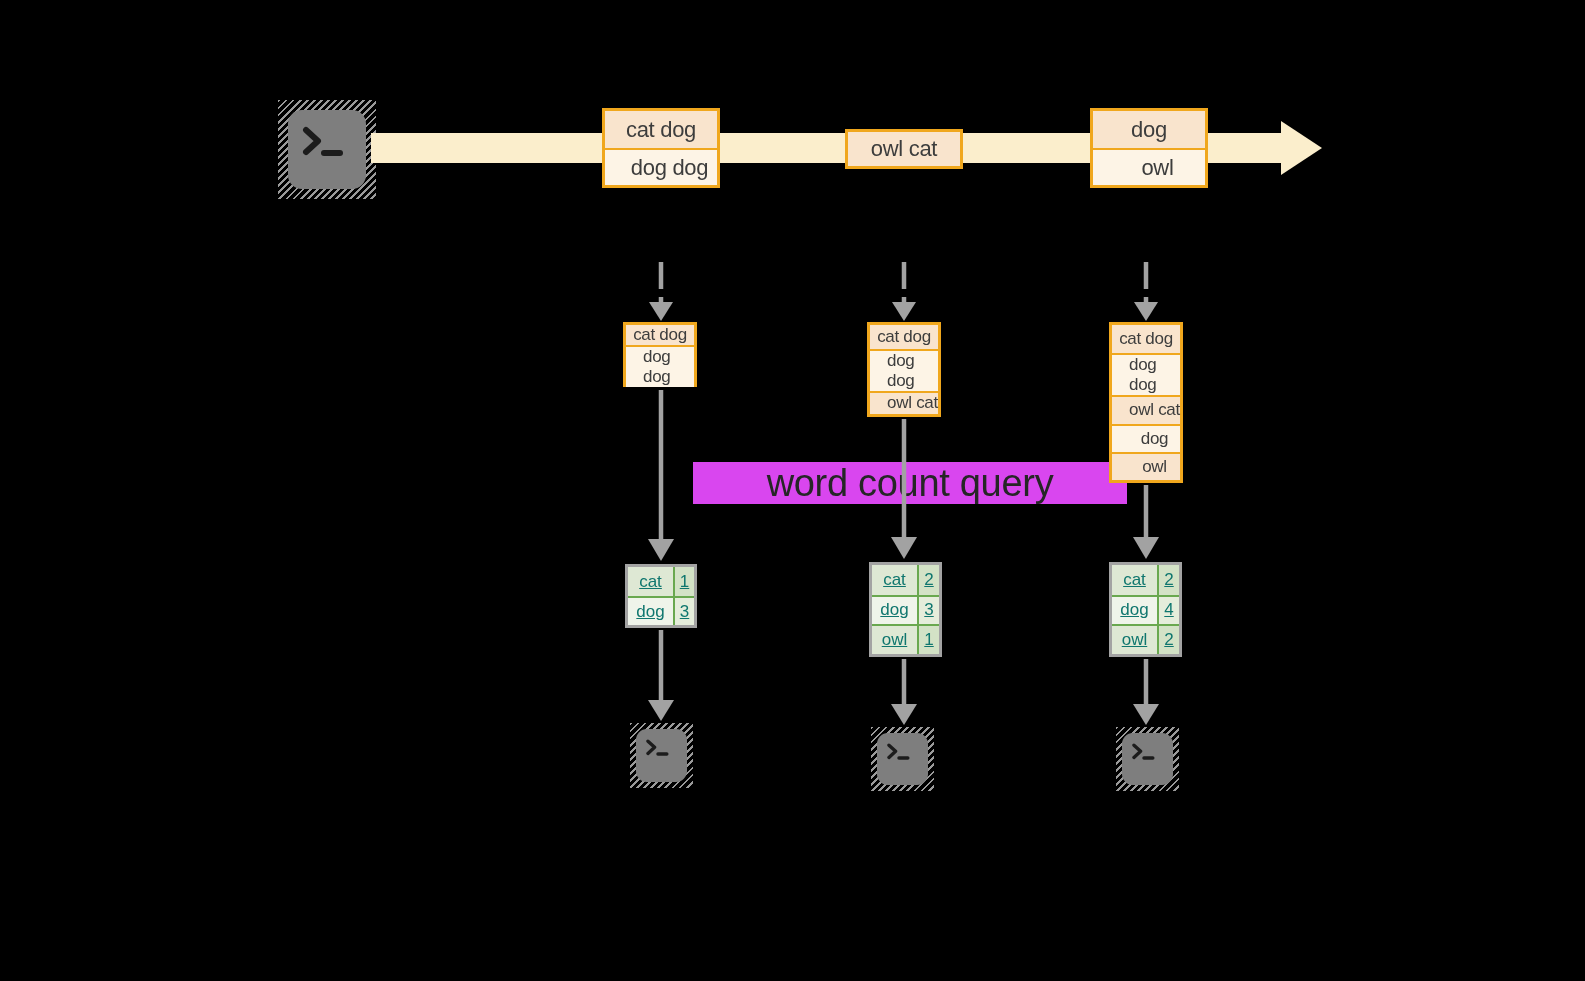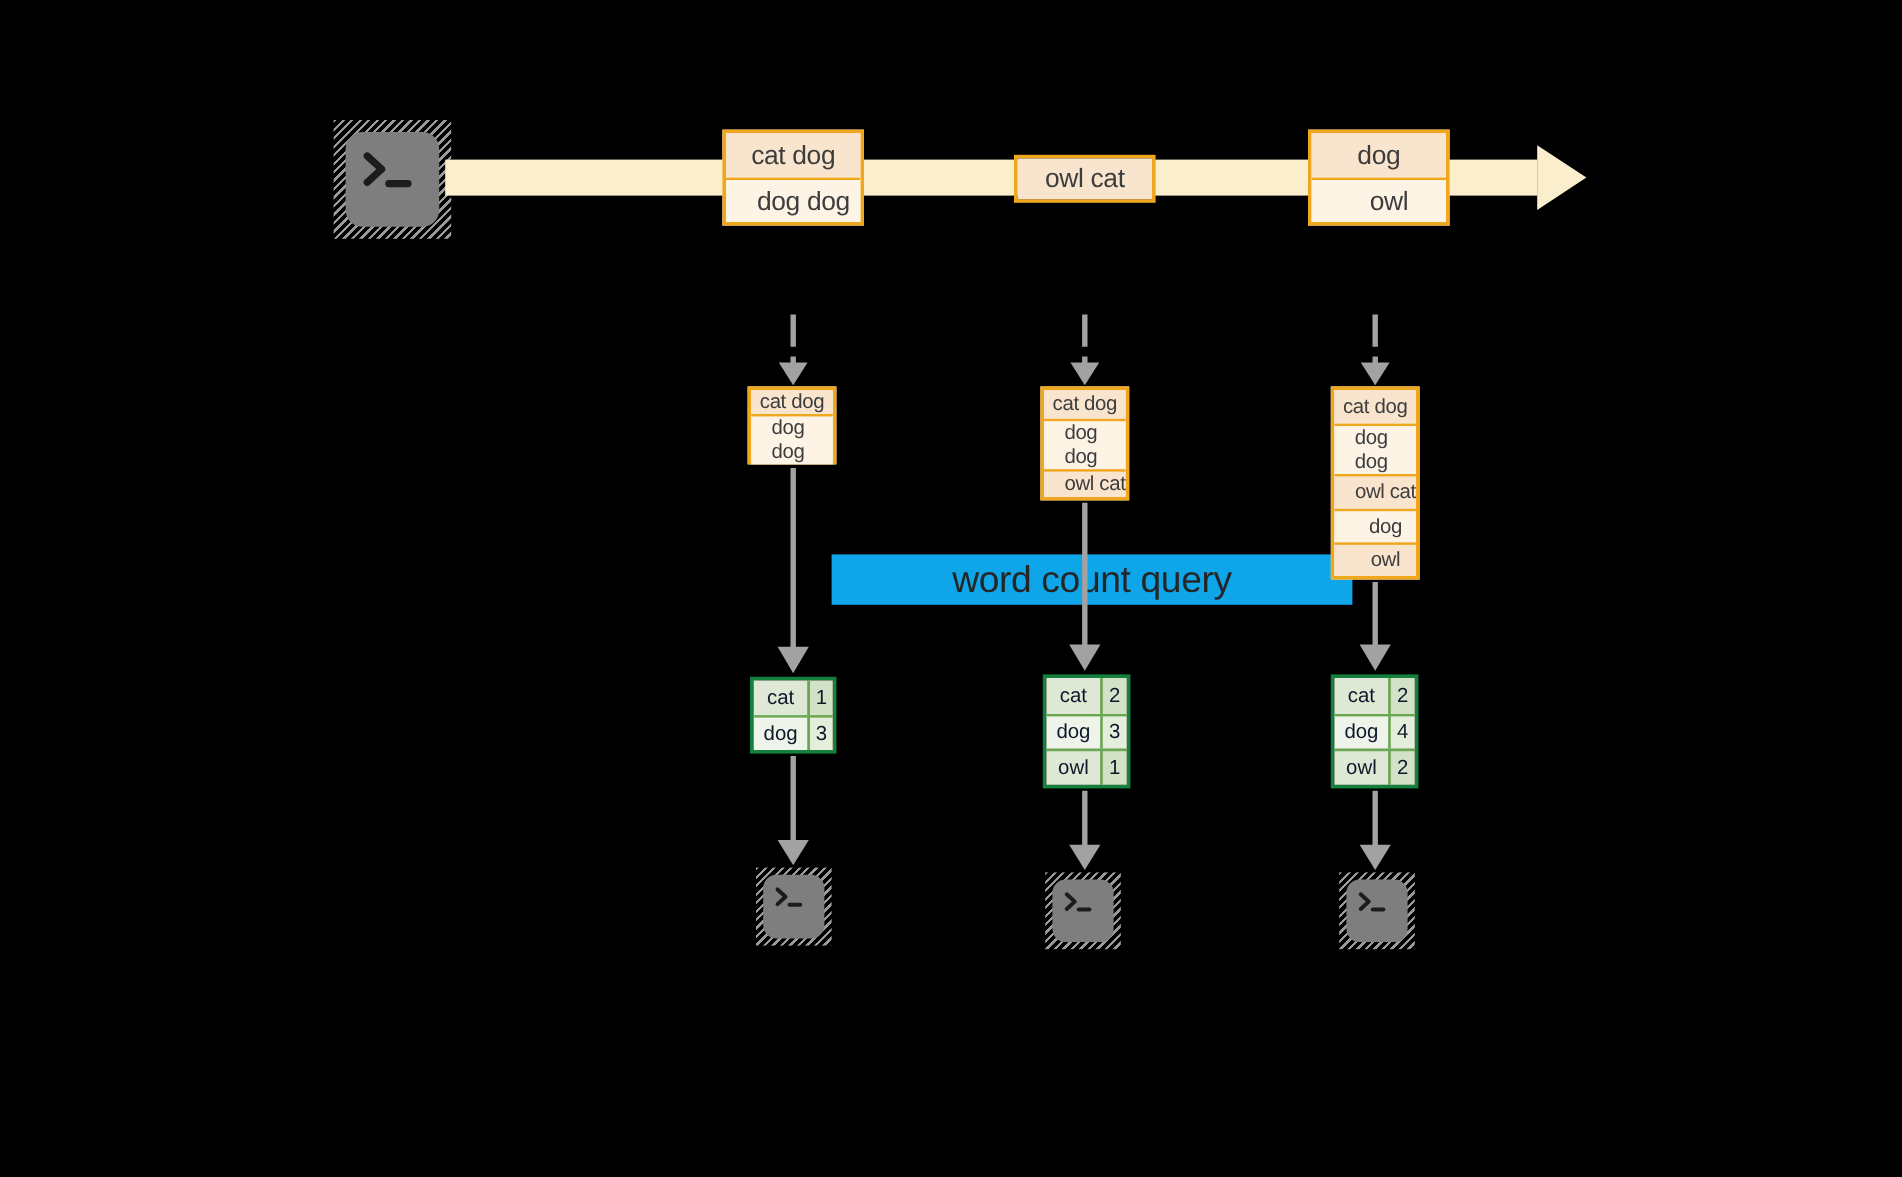--- a/index.html
+++ b/index.html
@@ -41,28 +41,28 @@
   .row.dark{background:#F9E4CD;}
   .row.light{background:#FDF4E6;}
   #stream-box-0{left:602px;top:108px;width:118px;height:80px;font-size:22px;}
   #stream-box-1{left:845px;top:129px;width:118px;height:40px;font-size:22px;}
   #stream-box-2{left:1090px;top:108px;width:118px;height:80px;font-size:22px;}
   #state-0{left:623px;top:322px;width:74px;height:65px;font-size:17px;}
   #state-1{left:867px;top:322px;width:74px;height:95px;font-size:17px;}
   #state-2{left:1109px;top:322px;width:74px;height:161px;font-size:17px;}
   
   .banner{
-    position:absolute;left:693px;top:462px;width:434px;height:42px;background:#0ea5e9;z-index:1;
+    position:absolute;left:693px;top:462px;width:434px;height:42px;background:#d946ef;z-index:1;
     display:flex;align-items:center;justify-content:center;
-    font-size:31px;color:#262626;letter-spacing:-0.3px;text-align:right;
+    font-size:38px;color:#262626;letter-spacing:-0.3px;text-align:right;
   }
   
   .gtable{
-    position:absolute;z-index:3;box-sizing:border-box;border:3px solid #15803d;
-    display:grid;grid-template-columns:45px 1fr;grid-auto-rows:1fr;font-size:17px;color:#0f172a;
+    position:absolute;z-index:3;box-sizing:border-box;border:3px solid #a3a3a3;
+    display:grid;grid-template-columns:45px 1fr;grid-auto-rows:1fr;font-size:17px;color:#0f766e;text-decoration:underline;
   }
   .gtable .cell{display:flex;align-items:center;justify-content:center;}
   .gtable .num{border-left:2px solid #69A84F;}
   .gtable .cell.r1{border-top:2px solid #69A84F;}
   .gw-dark{background:#DEE8D4;} .gn-dark{background:#D3E2C6;}
   .gw-light{background:#EFF4EA;} .gn-light{background:#E5EDDB;}
   #table-0{left:625px;top:564px;width:72px;height:64px;}
   #table-1{left:869px;top:562px;width:73px;height:95px;}
   #table-2{left:1109px;top:562px;width:73px;height:95px;}
   

